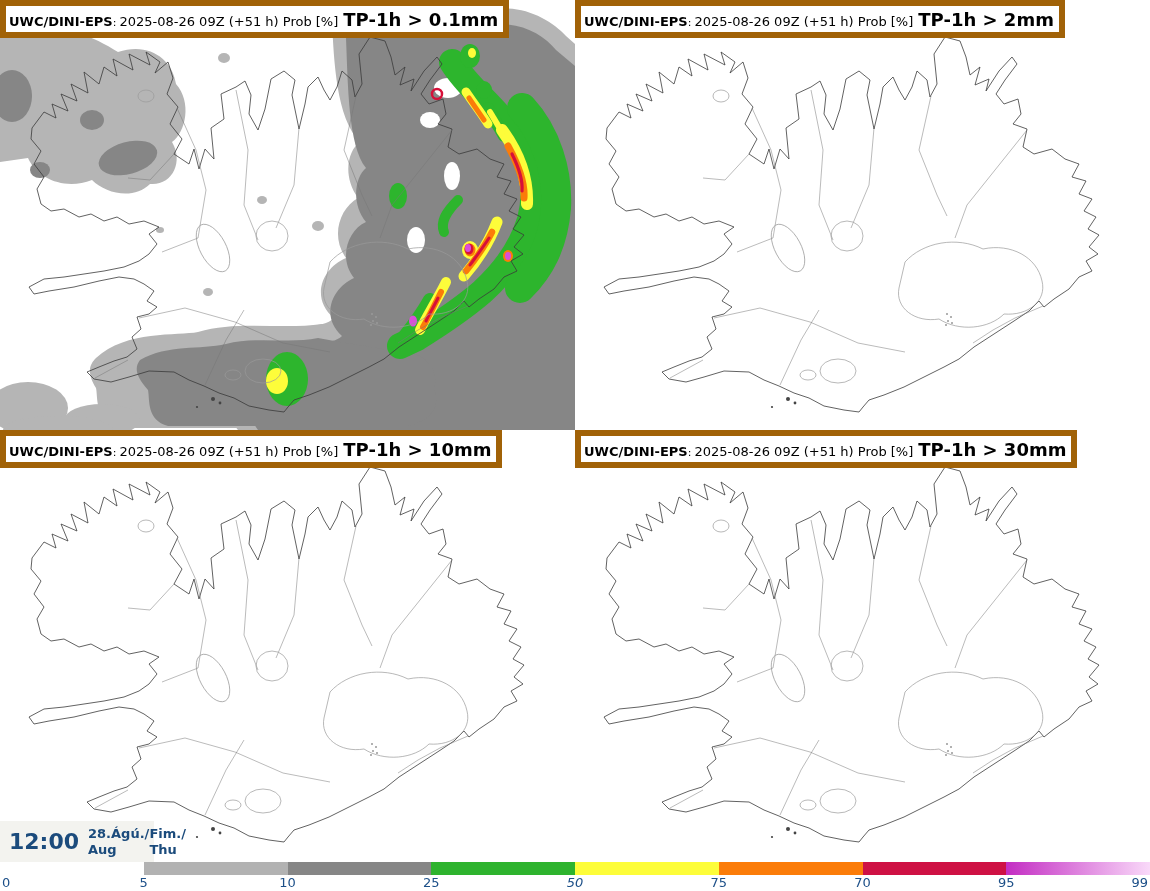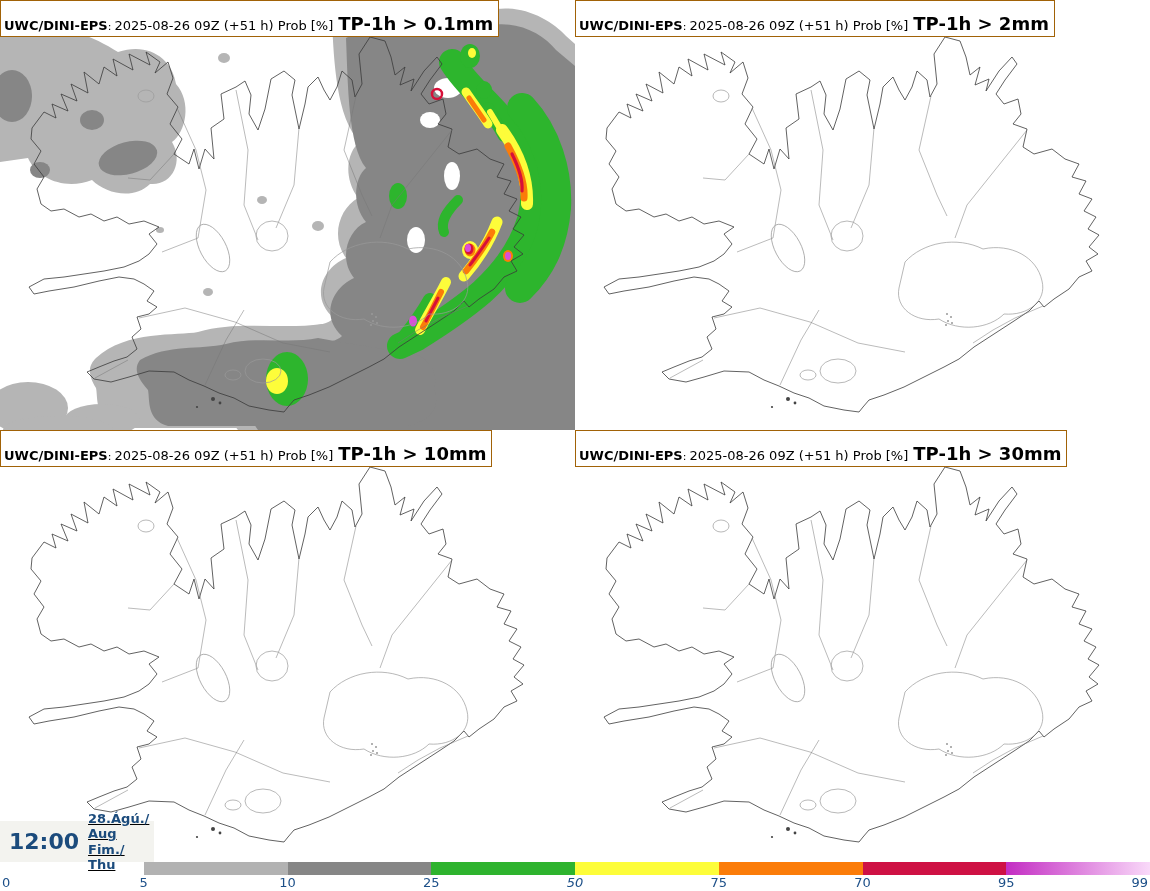--- a/index.html
+++ b/index.html
@@ -5,31 +5,31 @@
   html,body{margin:0;padding:0;background:#ffffff;}
   #page{position:relative;width:1150px;height:891px;background:#ffffff;overflow:hidden;
         font-family:"DejaVu Sans", sans-serif;}
   .panel{position:absolute;width:575px;height:430px;background:#ffffff;}
   #panel-1{left:0;top:0;}
   #panel-2{left:575px;top:0;}
   #panel-3{left:0;top:430px;}
   #panel-4{left:575px;top:430px;}
   .panel svg.mapsvg{position:absolute;left:0;top:0;width:575px;height:430px;}
   .panel-header{position:absolute;top:0;left:0;z-index:4;background:#ffffff;
-        border:1px solid #a16207;padding:12px 5px 2px 3px;display:flex;align-items:baseline;
+        border:6px solid #a16207;padding:3px 5px 2px 3px;display:flex;align-items:baseline;
         white-space:pre;}
   .ph-model{font-weight:bold;font-size:13px;color:#000;}
   .ph-sep{font-size:11px;color:#000;}
   .ph-info{font-size:13px;color:#000;margin-left:3px;margin-right:5px;}
   .ph-thr{font-weight:bold;font-size:18px;color:#000;}
   
   #time-box{position:absolute;left:0;top:821px;width:154px;height:41px;background:#f3f3ef;
         display:flex;align-items:center;box-sizing:border-box;padding-left:9px;z-index:6;}
   #time-value{font-weight:bold;font-size:22px;color:#1b4b7c;letter-spacing:0px;}
-  #date-col{display:flex;flex-direction:column;margin-left:9px;line-height:1.18;text-decoration:underline;}
+  #date-col{display:flex;flex-direction:row;margin-left:9px;line-height:1.18;}
   #date-col span{font-weight:bold;font-size:13px;color:#1b4b7c;}
   #colorbar{position:absolute;left:0;top:862px;width:1150px;height:13px;display:flex;z-index:5;}
   #colorbar .seg{height:13px;}
   #cb-ticks{position:absolute;left:0;top:875px;width:1150px;height:16px;z-index:5;}
   #cb-ticks span{position:absolute;top:0;font-size:13px;color:#1c4f88;transform:translateX(-50%);}
   #cb-ticks span.first{transform:none;}
   #cb-ticks span.last{transform:translateX(-100%);}
 </style>
 </head>
 <body>

